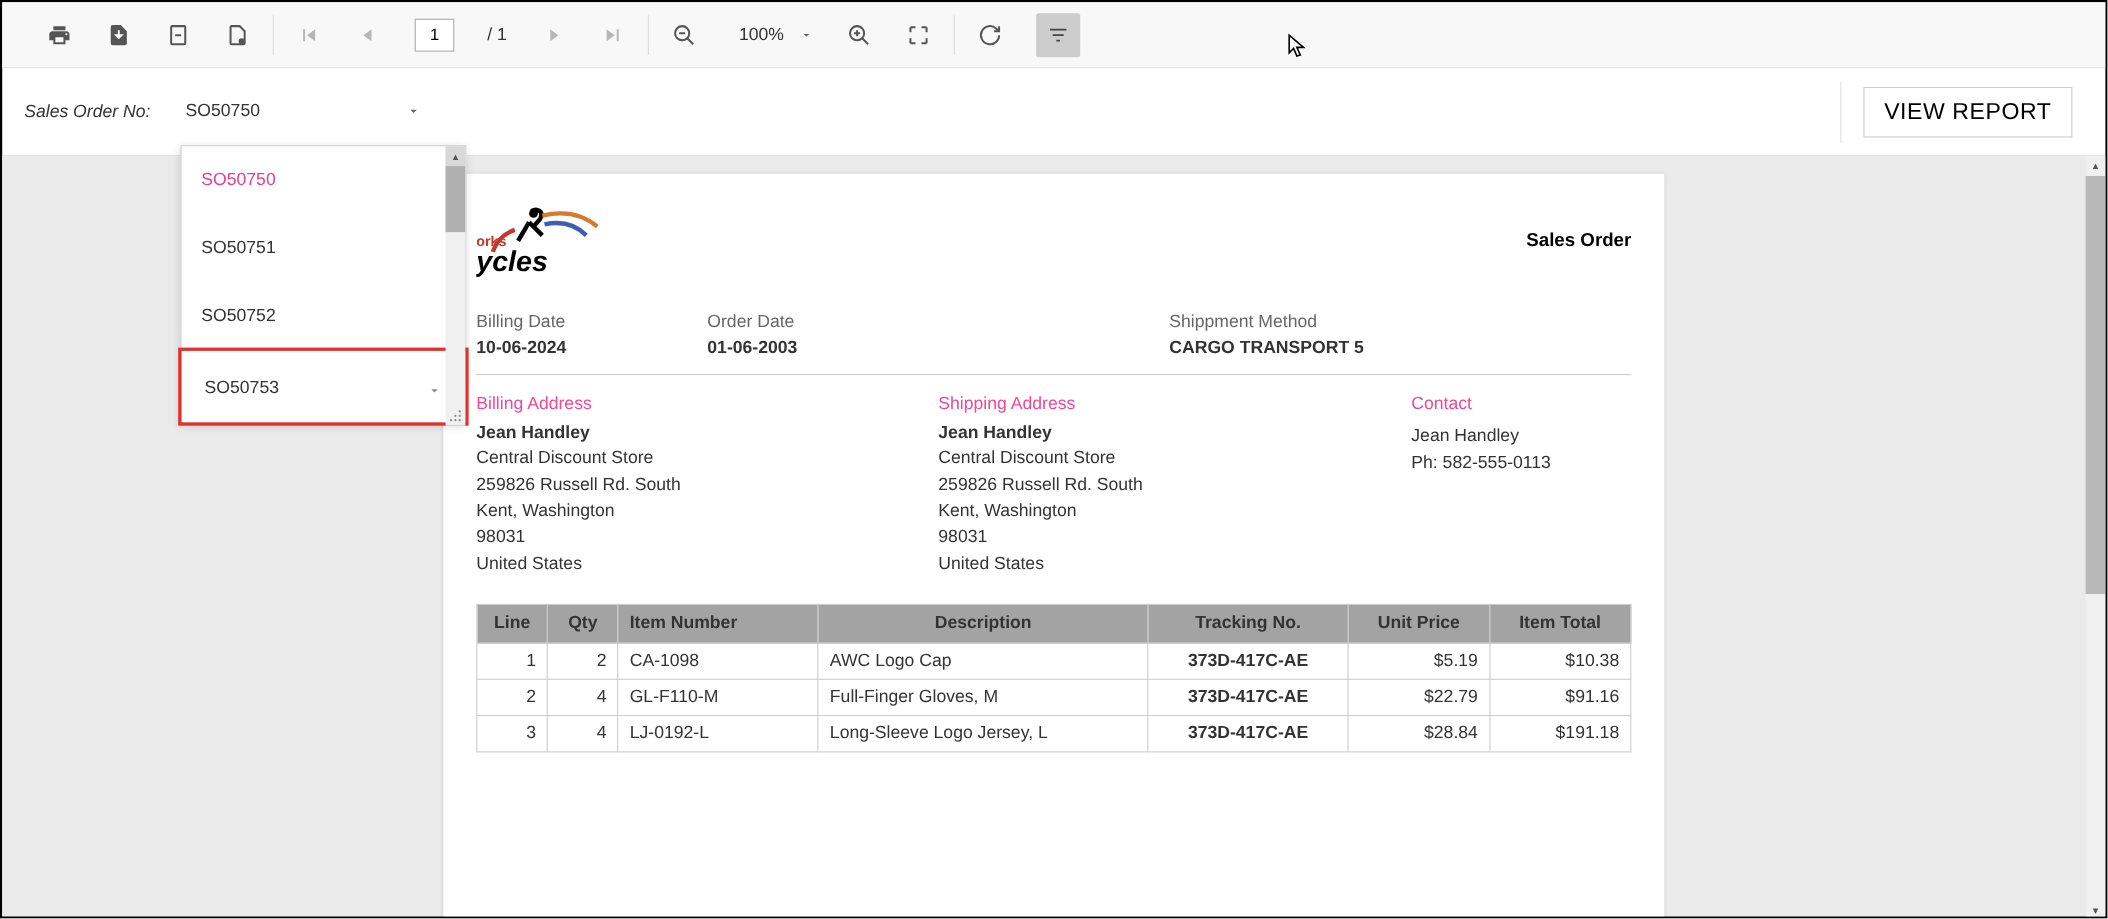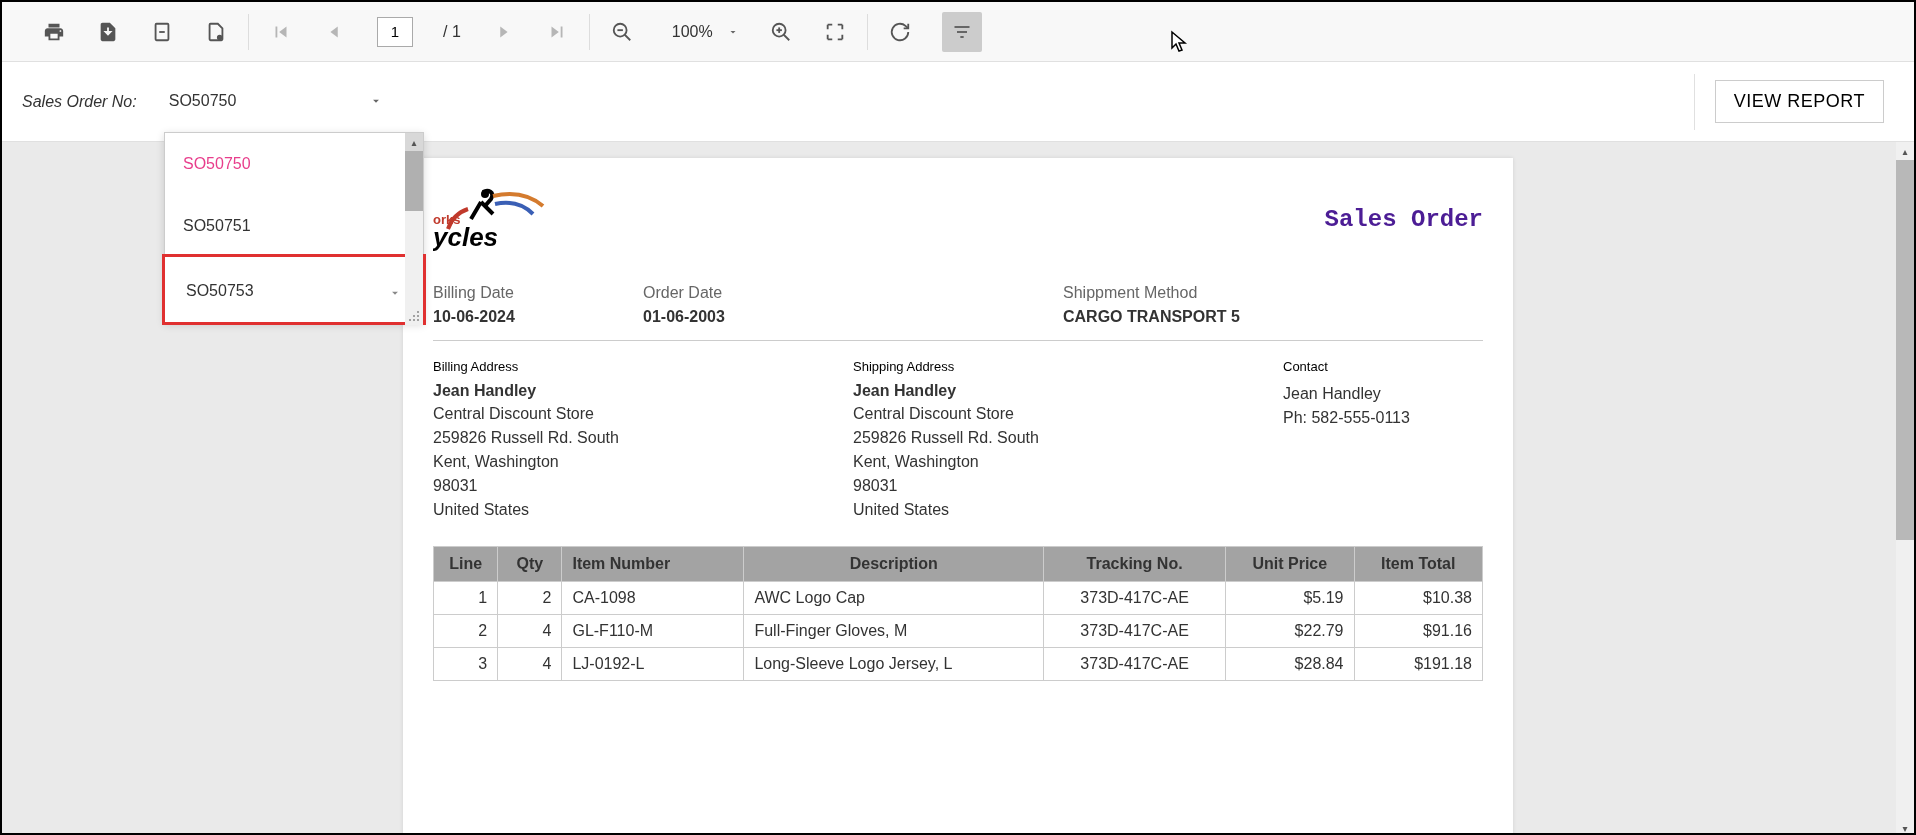--- a/index.html
+++ b/index.html
@@ -17,21 +17,21 @@
 .zoom-text { font-size: 16px; color: #333; margin: 0 8px; }
 .zoom-drop { display: flex; align-items: center; gap: 6px; cursor: pointer; }
 .filter-btn { width: 40px; height: 40px; background: #ccc; border-radius: 2px; display: flex; align-items: center; justify-content: center; cursor: pointer; }
 .cursor-overlay { position: absolute; left: 1168px; top: 28px; pointer-events: none; }
 
 
 .param-bar { height: 80px; border-bottom: 1px solid #e0e0e0; display: flex; align-items: center; padding: 0 20px; justify-content: space-between; position: relative; }
 .param-left { display: flex; align-items: center; gap: 24px; }
 .param-label { font-size: 16px; color: #333; font-style: italic; }
 .param-select { width: 230px; height: 34px; border: none; border-bottom: 1px solid transparent; display: flex; align-items: center; justify-content: space-between; padding: 0 8px; cursor: pointer; font-size: 16px; }
-.view-btn { padding: 10px 18px; border: 1px solid #ccc; background: #fff; font-size: 18px; letter-spacing: 0.5px; cursor: pointer; margin-right: 10px; }
+.view-btn { padding: 10px 18px; border: 1px solid #ccc; background: #fff; font-size: 21px; letter-spacing: 0.5px; cursor: pointer; margin-right: 10px; }
 .param-divider { width: 1px; height: 56px; background: #e0e0e0; margin-right: 20px; }
 
 
 .dropdown-panel { position: absolute; left: 162px; top: 130px; width: 260px; background: #fff; border: 1px solid #ccc; box-shadow: 0 2px 8px rgba(0,0,0,0.15); z-index: 100; }
 .dropdown-inner { position: relative; }
 .dropdown-item { padding: 22px 18px; font-size: 16px; cursor: pointer; }
 .dropdown-item.selected { color: #e83e8c; }
 .dropdown-item.highlight { border: 3px solid #e03030; margin: -3px; padding: 25px 21px 22px; display: flex; align-items: flex-end; justify-content: space-between; }
 .dropdown-scroll { position: absolute; right: 0; top: 0; width: 18px; height: 100%; background: #f0f0f0; }
 .dropdown-scroll-thumb { width: 100%; height: 60px; background: #b0b0b0; }
@@ -40,45 +40,45 @@
 
 
 .report-area { height: 695px; background: #eaeaea; overflow: hidden; position: relative; display: flex; justify-content: center; }
 .report-scroll { position: absolute; right: 0; top: 0; width: 18px; height: 100%; background: #f0f0f0; }
 .report-scroll-thumb { position: absolute; right: 0; top: 18px; width: 18px; height: 380px; background: #b8b8b8; }
 .report-page { width: 1110px; background: #fff; margin-top: 16px; box-shadow: 0 0 4px rgba(0,0,0,0.1); padding: 26px 30px; position: relative; }
 
 
 .rpt-header { display: flex; justify-content: space-between; align-items: center; margin-bottom: 30px; }
 .logo { width: 160px; height: 70px; position: relative; }
-.rpt-title { font-size: 24px; font-weight: bold; color: #4c1d95; font-family: Liberation Mono, monospace; }
+.rpt-title { font-size: 17px; font-weight: bold; color: #000000; }
 
 
 .info-row { display: flex; gap: 0; border-bottom: 1px solid #ccc; padding-bottom: 14px; margin-bottom: 18px; }
 .info-col { flex: 1; }
 .info-col.c1 { flex: 0 0 210px; }
 .info-label { color: #666; font-size: 16px; margin-bottom: 6px; }
 .info-value { font-weight: bold; font-size: 16px; }
 
 
 .addr-row { display: flex; gap: 0; margin-bottom: 24px; }
 .addr-col { flex: 1; }
 .addr-col.a1 { flex: 0 0 420px; }
 .addr-col.a2 { flex: 0 0 430px; }
-.addr-label { color: #000000; font-size: 13px; margin-bottom: 8px; }
+.addr-label { color: #ec4899; font-size: 16px; margin-bottom: 8px; }
 .addr-name { font-weight: bold; font-size: 16px; margin-bottom: 2px; }
 .addr-line { font-size: 16px; line-height: 1.5; }
 
 
 .tbl { width: 100%; border-collapse: collapse; }
 .tbl th { background: #a3a3a3; border: 1px solid #ccc; padding: 8px 10px; font-size: 16px; font-weight: bold; }
 .tbl td { border: 1px solid #ccc; padding: 7px 10px; font-size: 16px; }
 .tbl .r { text-align: right; }
 .tbl .l { text-align: left; }
-.tbl .c { text-align: center; }
+.tbl .c { text-align: center; font-weight: bold; }
 .col-line { width: 60px; }
 .col-qty { width: 60px; }
 .col-item { width: 170px; }
 .col-desc { width: 280px; }
 .col-track { width: 170px; }
 .col-price { width: 120px; }
 .col-total { width: 120px; }
 </style>
 </head>
 <body>
@@ -196,20 +196,21 @@
   <div style="display:flex;align-items:center;">
     <div class="param-divider"></div>
     <button class="view-btn">VIEW REPORT</button>
   </div>
 </div>
 
 <div class="dropdown-panel">
   <div class="dropdown-inner">
     <div class="dropdown-item selected">SO50750</div>
     <div class="dropdown-item">SO50751</div>
+    <div class="dropdown-item">SO50752</div>
     <div class="dropdown-item highlight">
       <span>SO50753</span>
       <svg width="14" height="14" viewBox="0 0 24 24" fill="#888">
             <path d="M7 10l5 5 5-5z"></path>
           </svg>
     </div>
     <div class="dropdown-scroll">
       <div class="dropdown-scroll-up">▴</div>
       <div class="dropdown-scroll-thumb"></div>
     </div>

